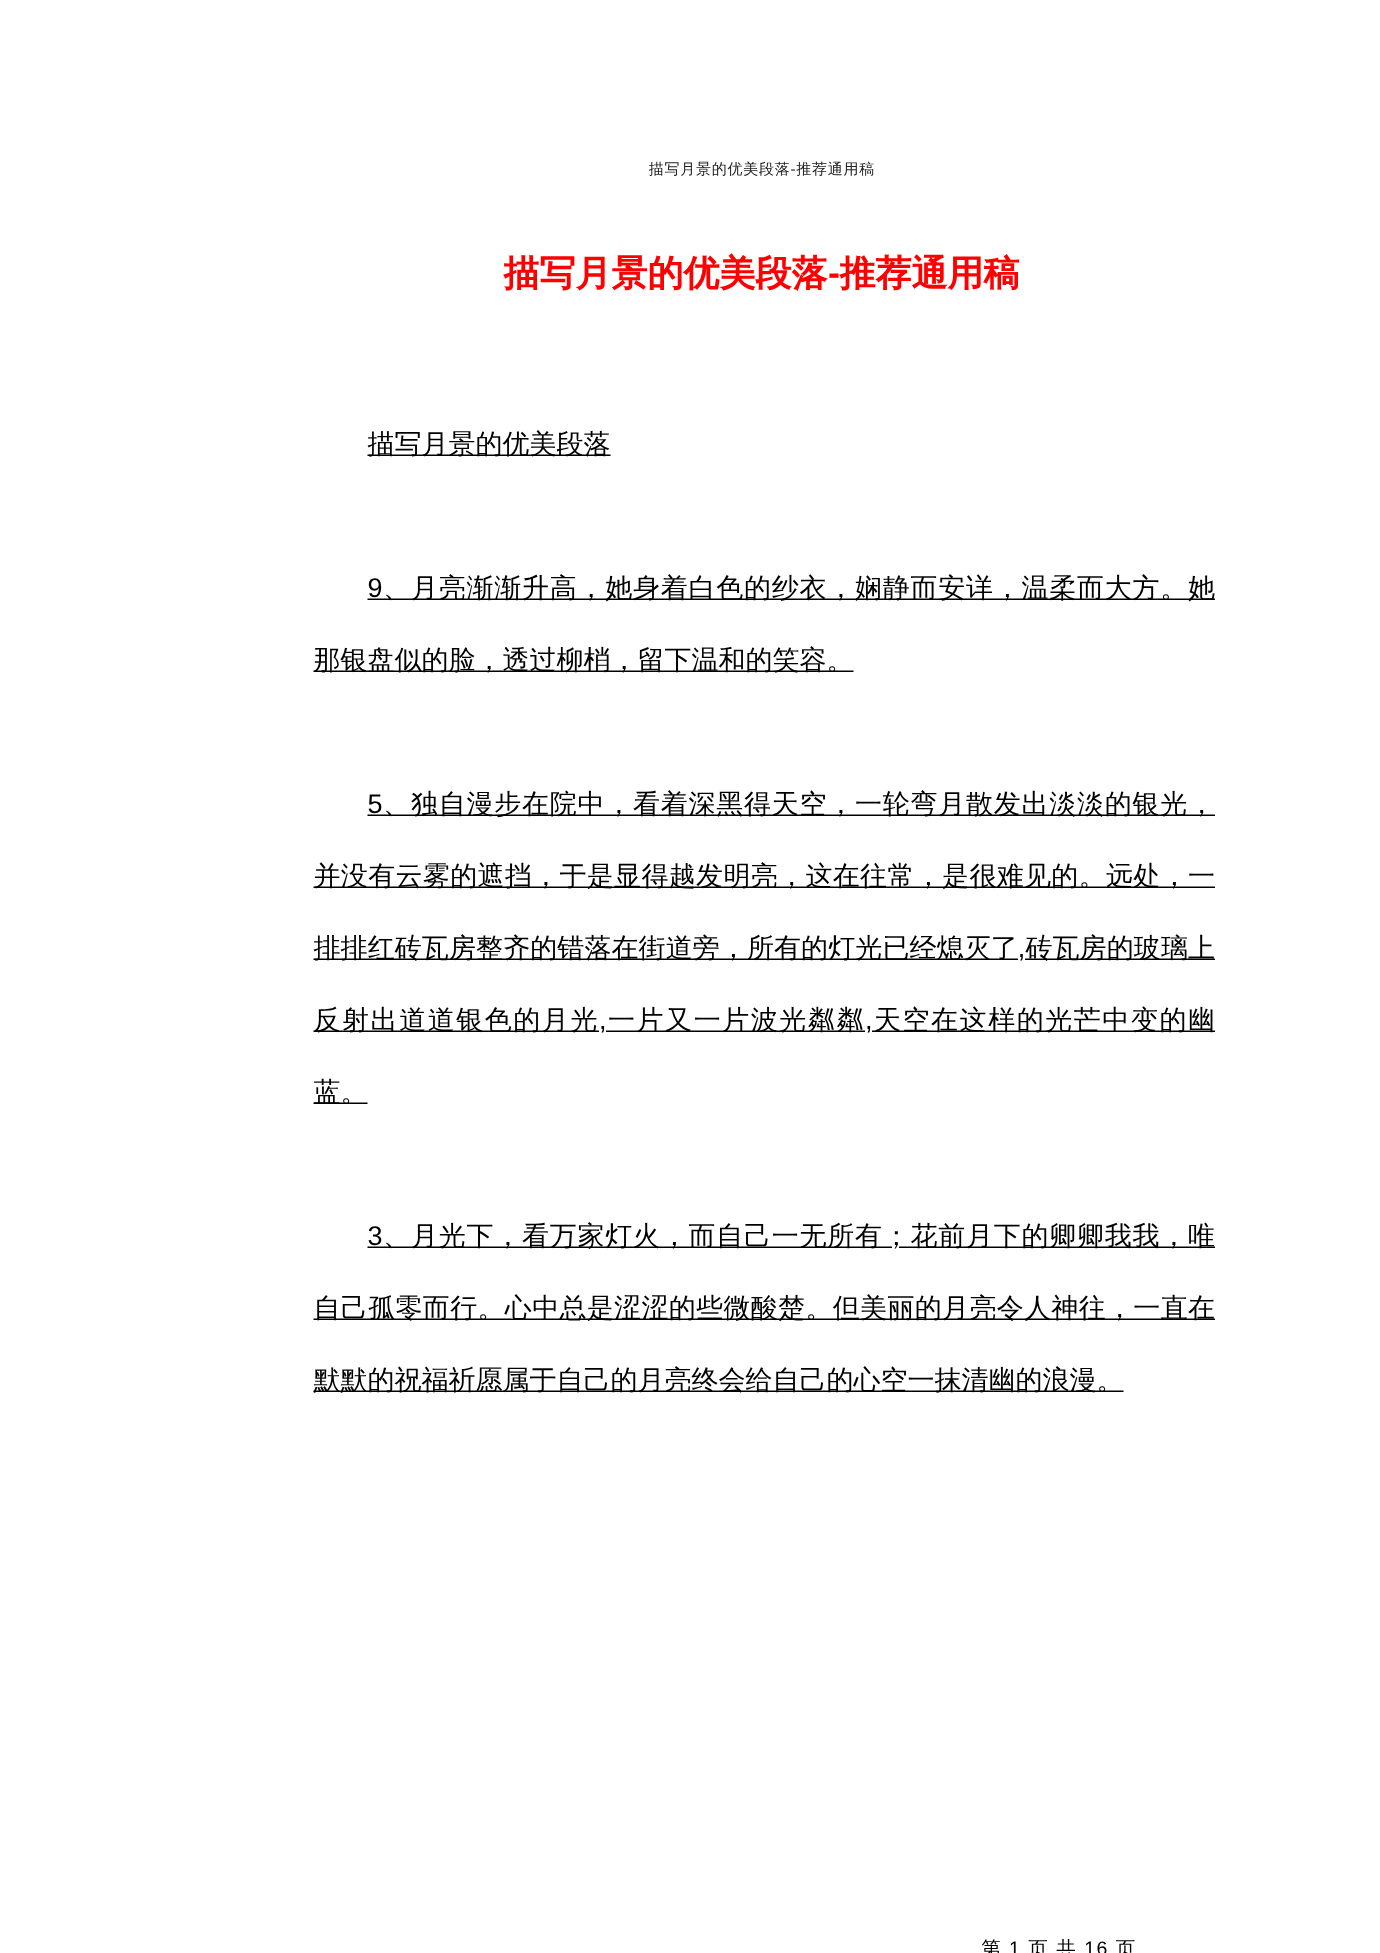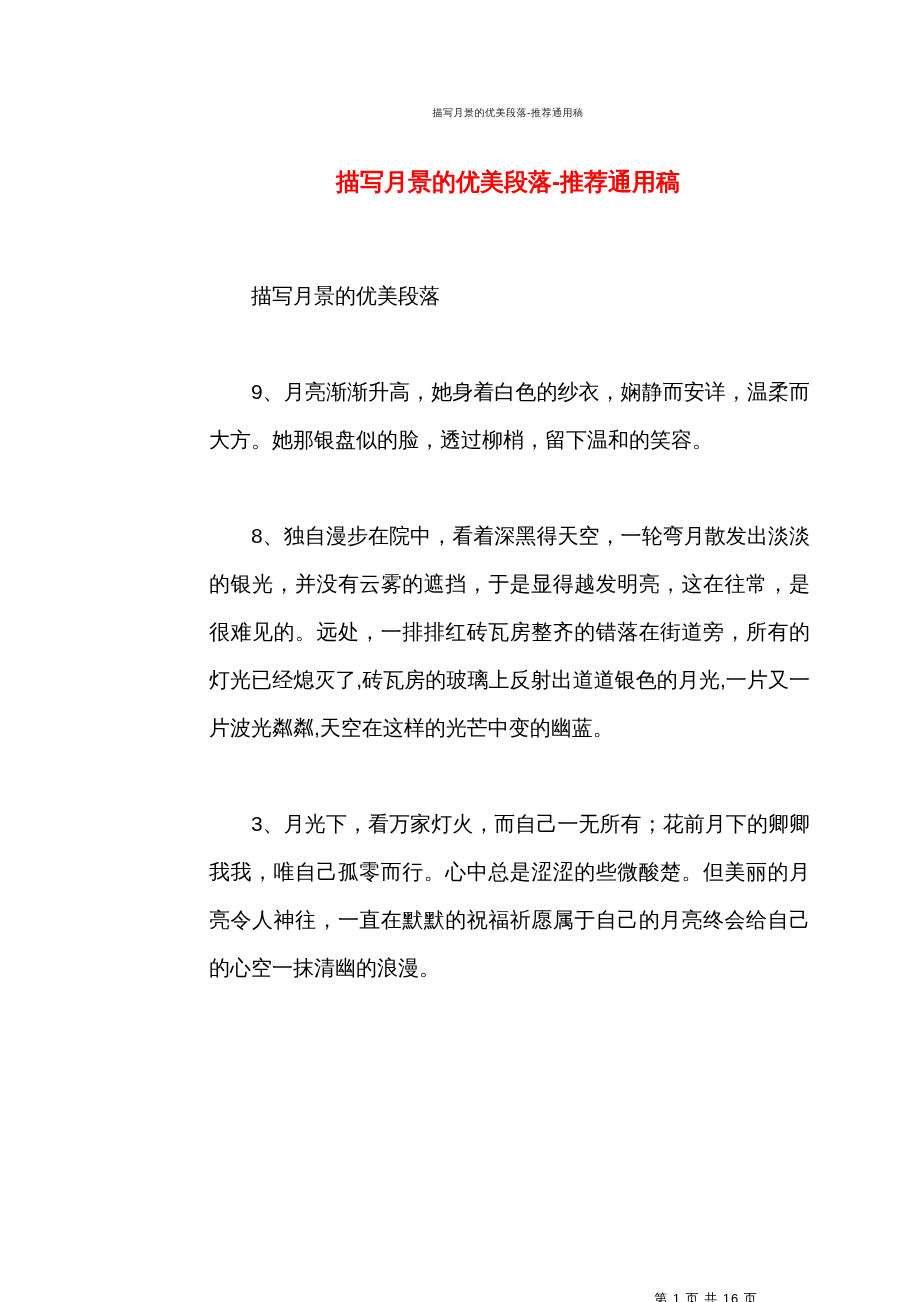--- a/index.html
+++ b/index.html
@@ -32,26 +32,27 @@
     font-weight: bold;
     color: #ff0000;
   }
   .doc-content {
     position: absolute;
     top: 208px;
     left: 145px;
     width: 633px;
   }
   .paragraph {
-    font-size: 21px;
+    font-size: 18px;
     line-height: 48px;
     text-align: justify;
     text-indent: 2em;
     margin-bottom: 48px;
     word-break: break-all;
+    text-decoration: underline;
   }
   .doc-footer {
     position: absolute;
     top: 1226px;
     left: 0;
     width: 100%;
     text-align: center;
     font-size: 13px;
     color: #000000;
   }
@@ -64,19 +65,19 @@
 </head>
 <body>
 
 <div class="doc-header">描写月景的优美段落-推荐通用稿</div>
 
 <h1 class="doc-title">描写月景的优美段落-推荐通用稿</h1>
 
 <div class="doc-content">
   <p class="paragraph">描写月景的优美段落</p>
   <p class="paragraph">9、月亮渐渐升高，她身着白色的纱衣，娴静而安详，温柔而大方。她那银盘似的脸，透过柳梢，留下温和的笑容。</p>
-  <p class="paragraph">8、独自漫步在院中，看着深黑得天空，一轮弯月散发出淡淡的银光，并没有云雾的遮挡，于是显得越发明亮，这在往常，是很难见的。远处，一排排红砖瓦房整齐的错落在街道旁，所有的灯光已经熄灭了,砖瓦房的玻璃上反射出道道银色的月光,一片又一片波光粼粼,天空在这样的光芒中变的幽蓝。</p>
+  <p class="paragraph">5、独自漫步在院中，看着深黑得天空，一轮弯月散发出淡淡的银光，并没有云雾的遮挡，于是显得越发明亮，这在往常，是很难见的。远处，一排排红砖瓦房整齐的错落在街道旁，所有的灯光已经熄灭了,砖瓦房的玻璃上反射出道道银色的月光,一片又一片波光粼粼,天空在这样的光芒中变的幽蓝。</p>
   <p class="paragraph">3、月光下，看万家灯火，而自己一无所有；花前月下的卿卿我我，唯自己孤零而行。心中总是涩涩的些微酸楚。但美丽的月亮令人神往，一直在默默的祝福祈愿属于自己的月亮终会给自己的心空一抹清幽的浪漫。</p>
 </div>
 
 <div class="doc-footer">
   <span class="footer-inner">第 1 页 共 16 页</span>
 </div>
 
 </body></html>

